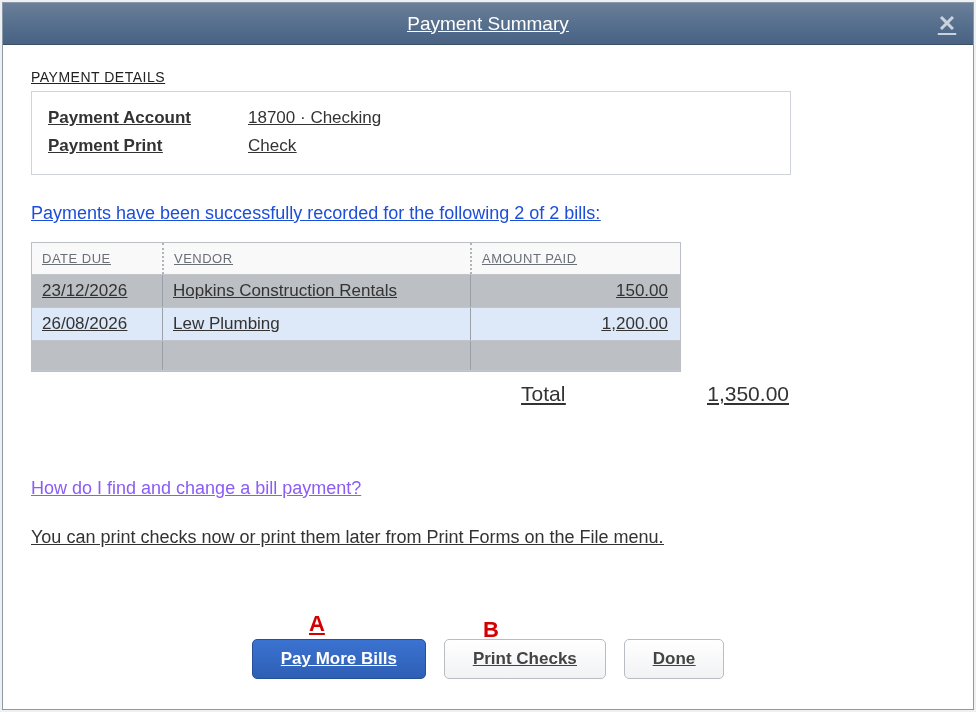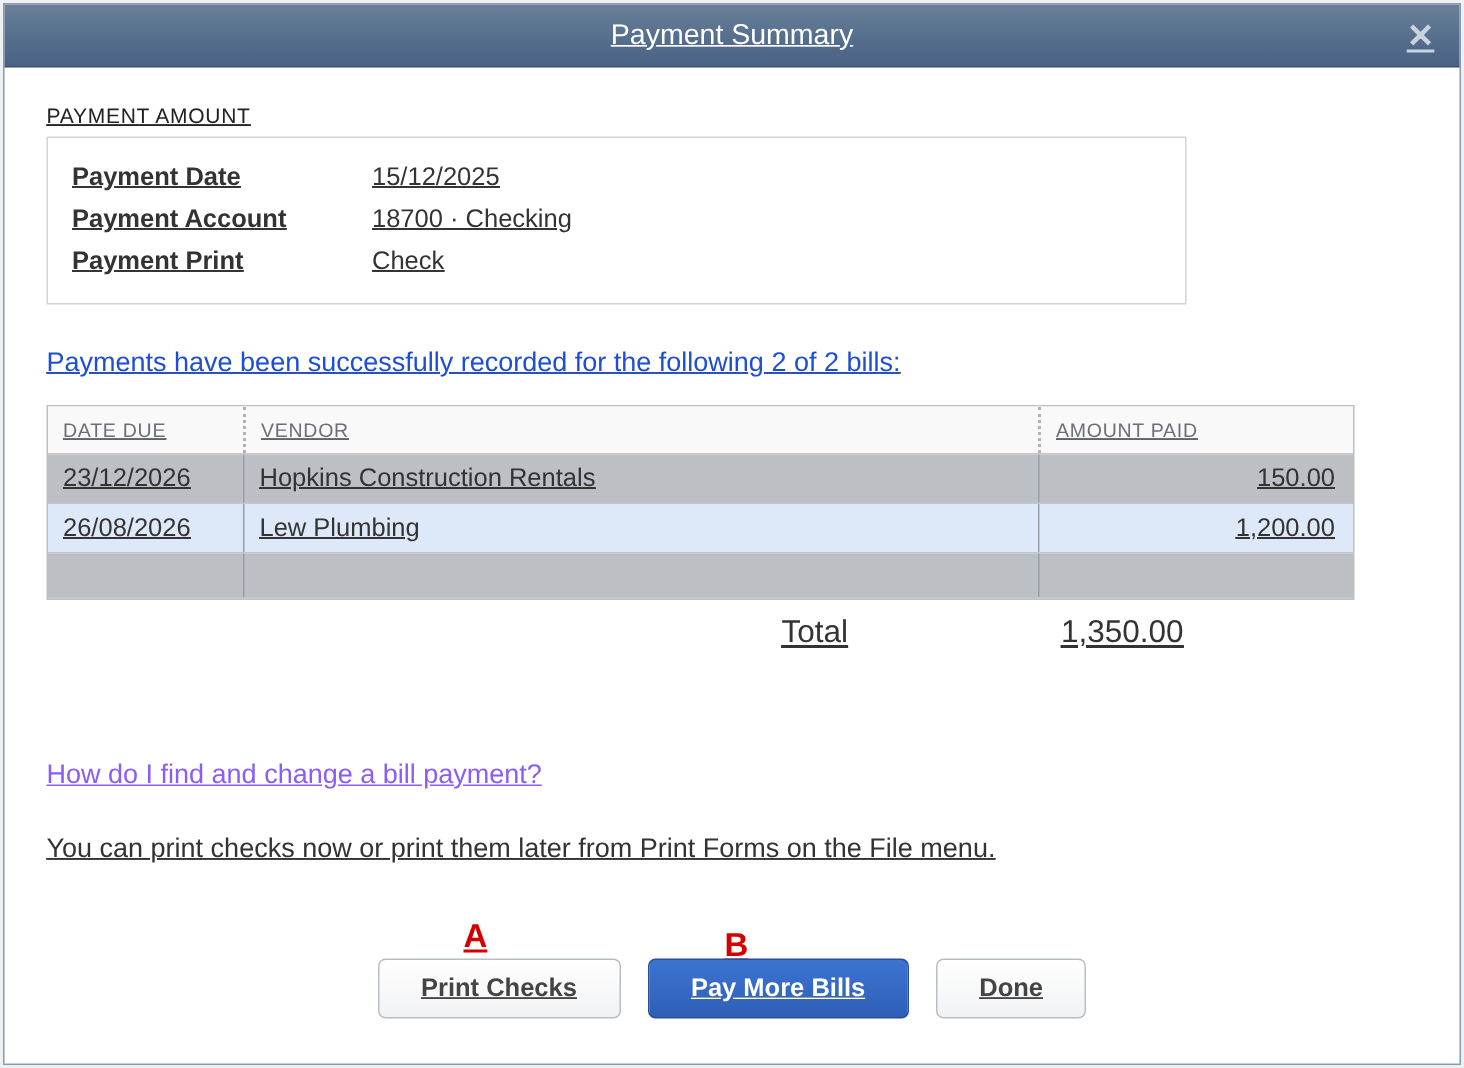--- a/index.html
+++ b/index.html
@@ -74,21 +74,21 @@
   }
   .detail-row .v {
     color: #333;
   }
   .status-line {
     font-size: 18px;
     color: #1d4ed8;
     margin-bottom: 18px;
   }
   .grid {
-    width: 872px;
+    width: 650px;
     border: 1px solid #bcbfc4;
     border-collapse: collapse;
   }
   .grid .hdr {
     display: flex;
     background: #f9f9fa;
     border-bottom: 1px solid #c2c5ca;
     font-size: 13px;
     color: #6a6f76;
     letter-spacing: 0.5px;
@@ -164,26 +164,22 @@
 <body>
 
 <div class="window">
   <div class="titlebar">
     <span>Payment Summary</span>
     <span class="close">✕</span>
   </div>
 
   <div class="content">
 
-    <div class="section-label">PAYMENT AMOUNT</div>
+    <div class="section-label">PAYMENT DETAILS</div>
     <div class="details-box">
-      <div class="detail-row">
-        <span class="k">Payment Date</span>
-        <span class="v">15/12/2025</span>
-      </div>
       <div class="detail-row">
         <span class="k">Payment Account</span>
         <span class="v">18700 · Checking</span>
       </div>
       <div class="detail-row">
         <span class="k">Payment Print</span>
         <span class="v">Check</span>
       </div>
     </div>
 
@@ -220,17 +216,17 @@
     <a class="help-link">How do I find and change a bill payment?</a>
 
     <div class="print-note">You can print checks now or print them later from Print Forms on the File menu.</div>
 
   </div>
 
   <span class="annot a">A</span>
   <span class="annot b">B</span>
 
   <div class="button-row">
+    <button class="btn primary">Pay More Bills</button>
     <button class="btn">Print Checks</button>
-    <button class="btn primary">Pay More Bills</button>
     <button class="btn">Done</button>
   </div>
 </div>
 
 </body></html>

